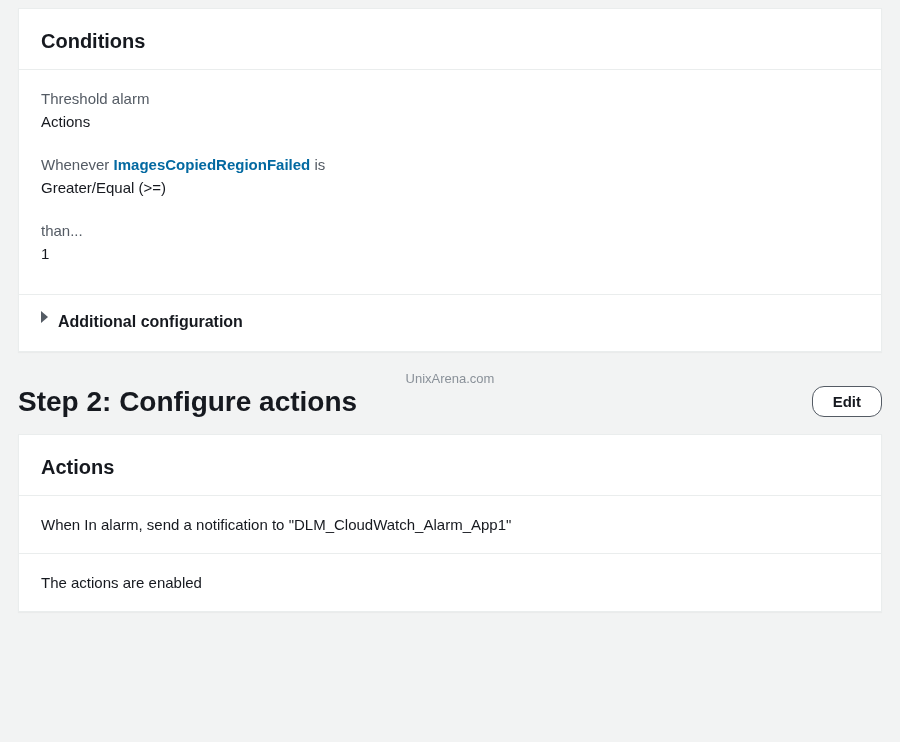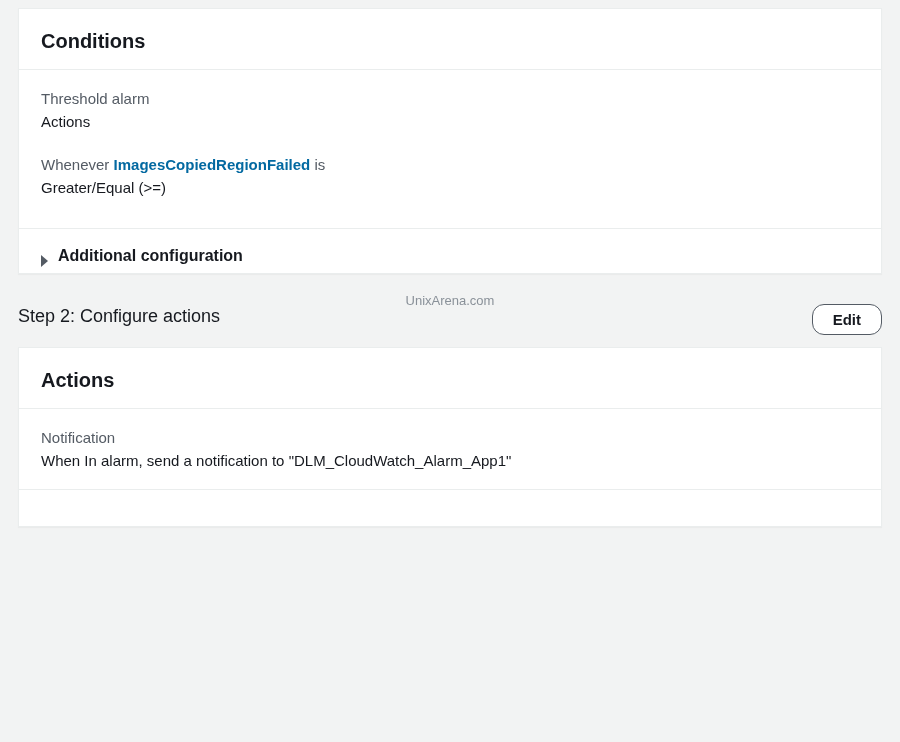--- a/index.html
+++ b/index.html
@@ -40,47 +40,48 @@
   .field .label .strong {
     font-weight: 700;
     color: #0369a1;
   }
   .field .value {
     color: #16191f;
     font-size: 15px;
   }
   .expander {
     border-top: 1px solid #eaeded;
-    padding: 16px 22px 6px 22px;
+    padding: 16px 22px 18px 22px;
     display: flex;
-    align-items: flex-end;
+    align-items: flex-start;
     gap: 10px;
     cursor: pointer;
   }
   .expander .caret {
     display: inline-block;
     width: 0; height: 0;
     border-top: 6px solid transparent;
     border-bottom: 6px solid transparent;
     border-left: 7px solid #545b64;
   }
   .expander .text {
     font-weight: 700;
     font-size: 16px;
     color: #16191f;
   }
   .step-row {
     display: flex;
+    align-items: center;
     justify-content: space-between;
     margin: 30px 0 12px 0;
     position: relative;
   }
   .step-title {
-    font-size: 18px;
-    font-weight: 400;
+    font-size: 28px;
+    font-weight: 700;
     color: #16191f;
   }
   .watermark {
     position: absolute;
     left: 50%;
     top: -12px;
     transform: translateX(-50%);
     color: #8a9199;
     font-size: 13px;
     pointer-events: none;
@@ -121,20 +122,24 @@
       <div class="value">Actions</div>
     </div>
 
     <div class="field">
       <div class="label">
         <span>Whenever </span><span class="strong">ImagesCopiedRegionFailed</span><span> is</span>
       </div>
       <div class="value">Greater/Equal (&gt;=)</div>
     </div>
 
+    <div class="field">
+      <div class="label">than...</div>
+      <div class="value">1</div>
+    </div>
 
   </div>
   <div class="expander">
     <span class="caret"></span>
     <span class="text">Additional configuration</span>
   </div>
 </div>
 
 <div class="step-row">
   <div class="watermark">UnixArena.com</div>
@@ -142,21 +147,21 @@
   <button class="btn">Edit</button>
 </div>
 
 <div class="panel">
   <div class="panel-header">
     <h2>Actions</h2>
   </div>
   <div class="actions-body">
 
     <div class="field">
-      <div class="label">Notification</div>
       <div class="value">When In alarm, send a notification to "DLM_CloudWatch_Alarm_App1"</div>
     </div>
 
     <div class="field">
+      <div class="value">The actions are enabled</div>
     </div>
 
   </div>
 </div>
 
 </body></html>

